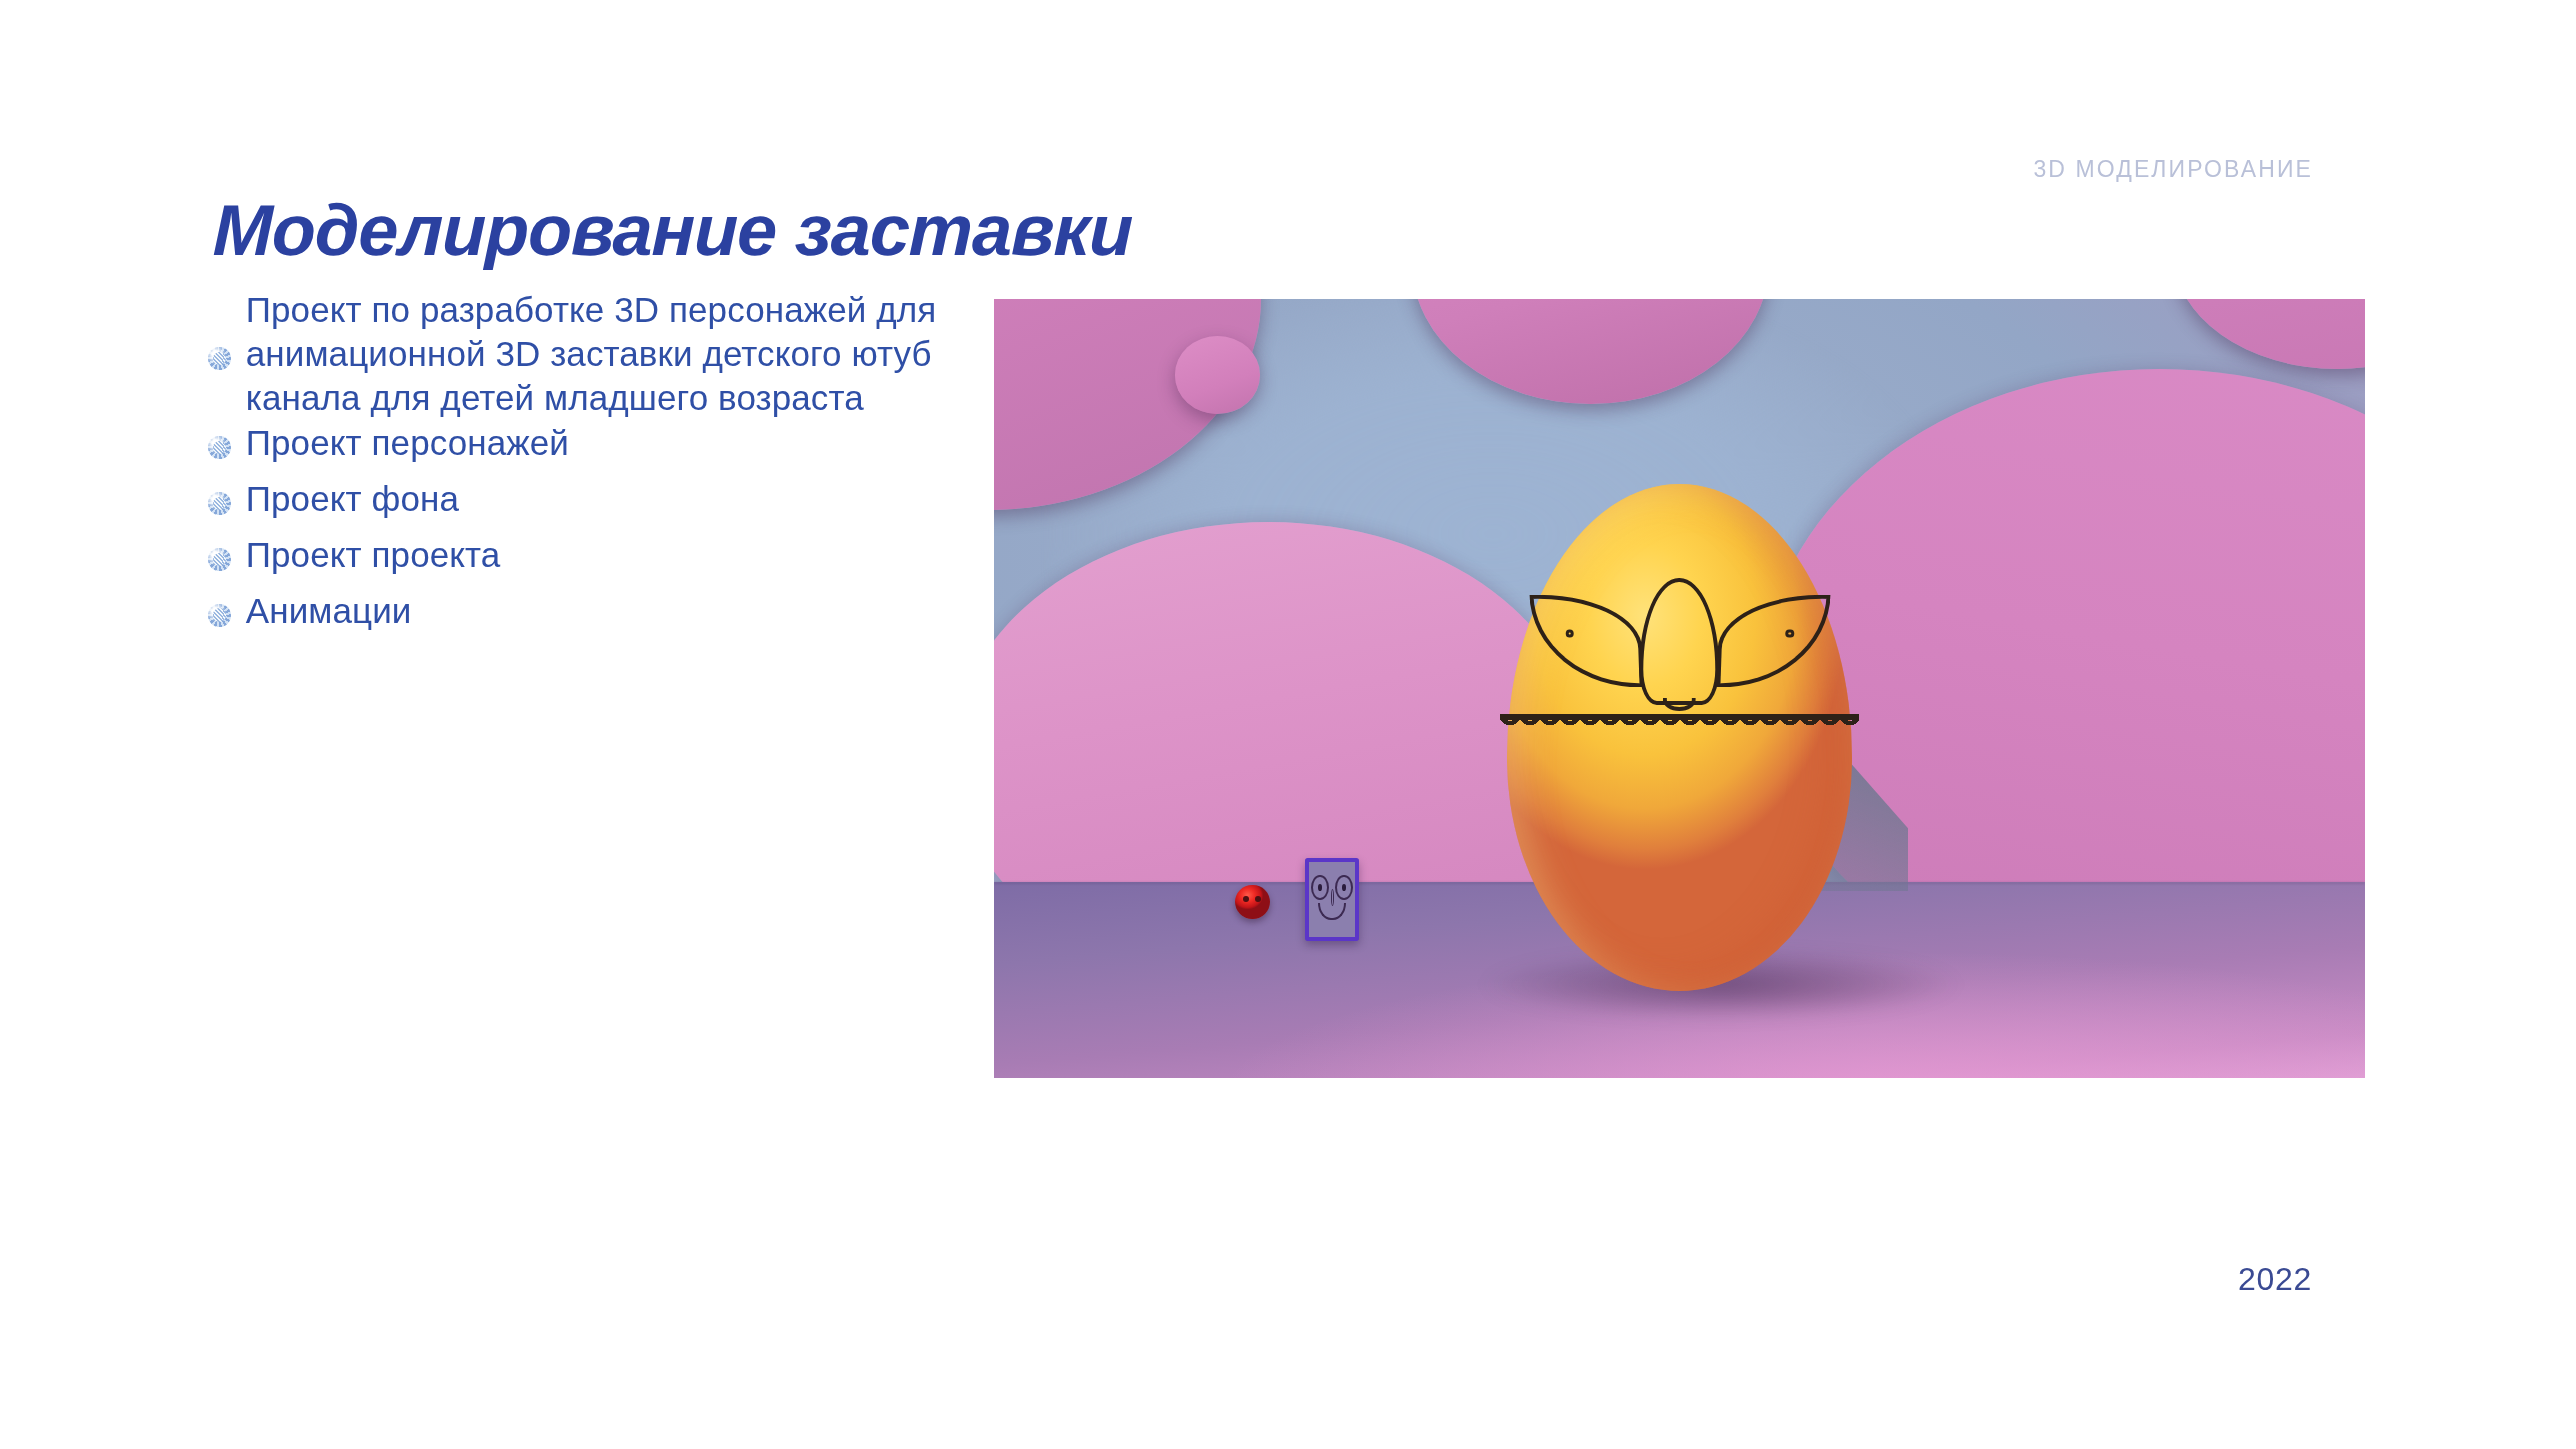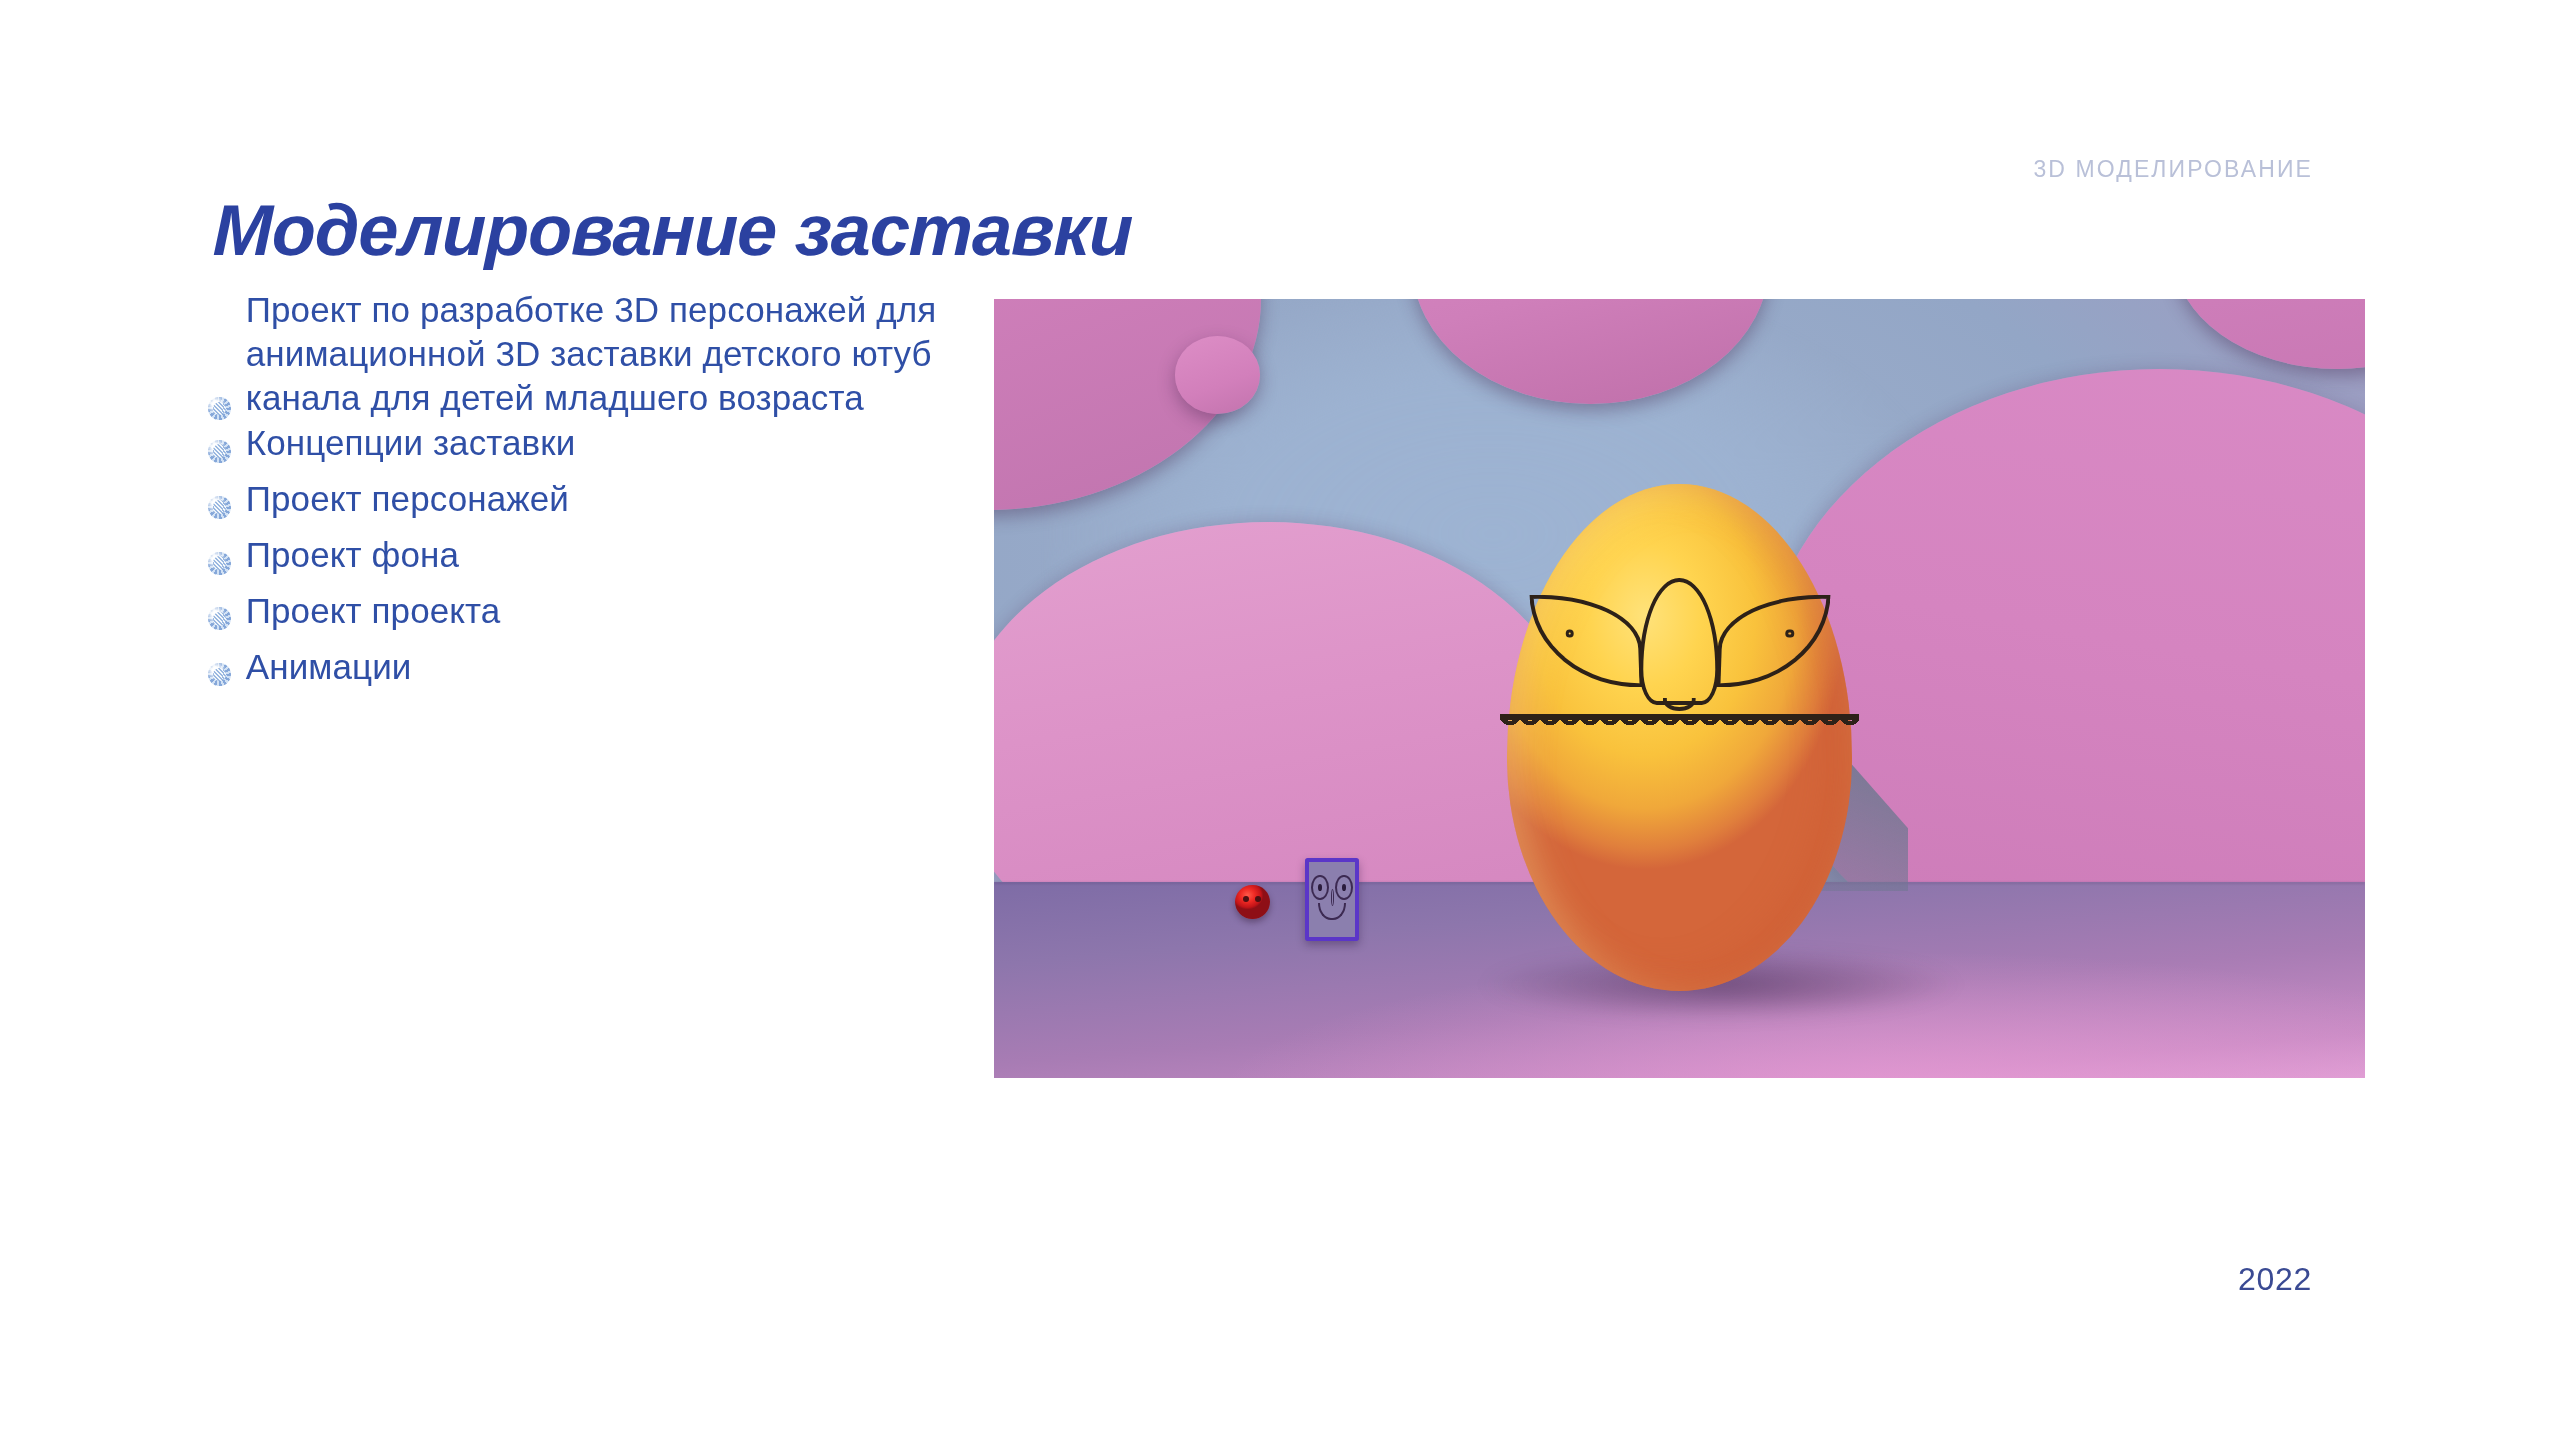--- a/index.html
+++ b/index.html
@@ -58,21 +58,21 @@
     width: 745px;
   }
 
   .bullet-list {
     list-style: none;
     margin: 0;
     padding: 0;
   }
   .bullet-item {
     display: flex;
-    align-items: flex-end;
+    align-items: center;
     margin: 0 0 4px 0;
   }
   .bullet-marker {
     flex: 0 0 auto;
     width: 23px;
     height: 23px;
     margin-top: 9.4px;
     margin-right: 14.8px;
     position: relative;
   }
@@ -435,24 +435,20 @@
 
     <ul class="bullet-list intro">
       <li class="bullet-item">
         <span class="bullet-marker"></span>
         <span class="bullet-text">Проект по разработке 3D персонажей для анимационной 3D заставки детского ютуб канала для детей младшего возраста</span>
       </li>
     </ul>
 
 
     <ul class="bullet-list steps">
-      <li class="bullet-item">
-        <span class="bullet-marker"></span>
-        <span class="bullet-text">Концепции заставки</span>
-      </li>
       <li class="bullet-item">
         <span class="bullet-marker"></span>
         <span class="bullet-text">Проект персонажей</span>
       </li>
       <li class="bullet-item">
         <span class="bullet-marker"></span>
         <span class="bullet-text">Проект фона</span>
       </li>
       <li class="bullet-item">
         <span class="bullet-marker"></span>

